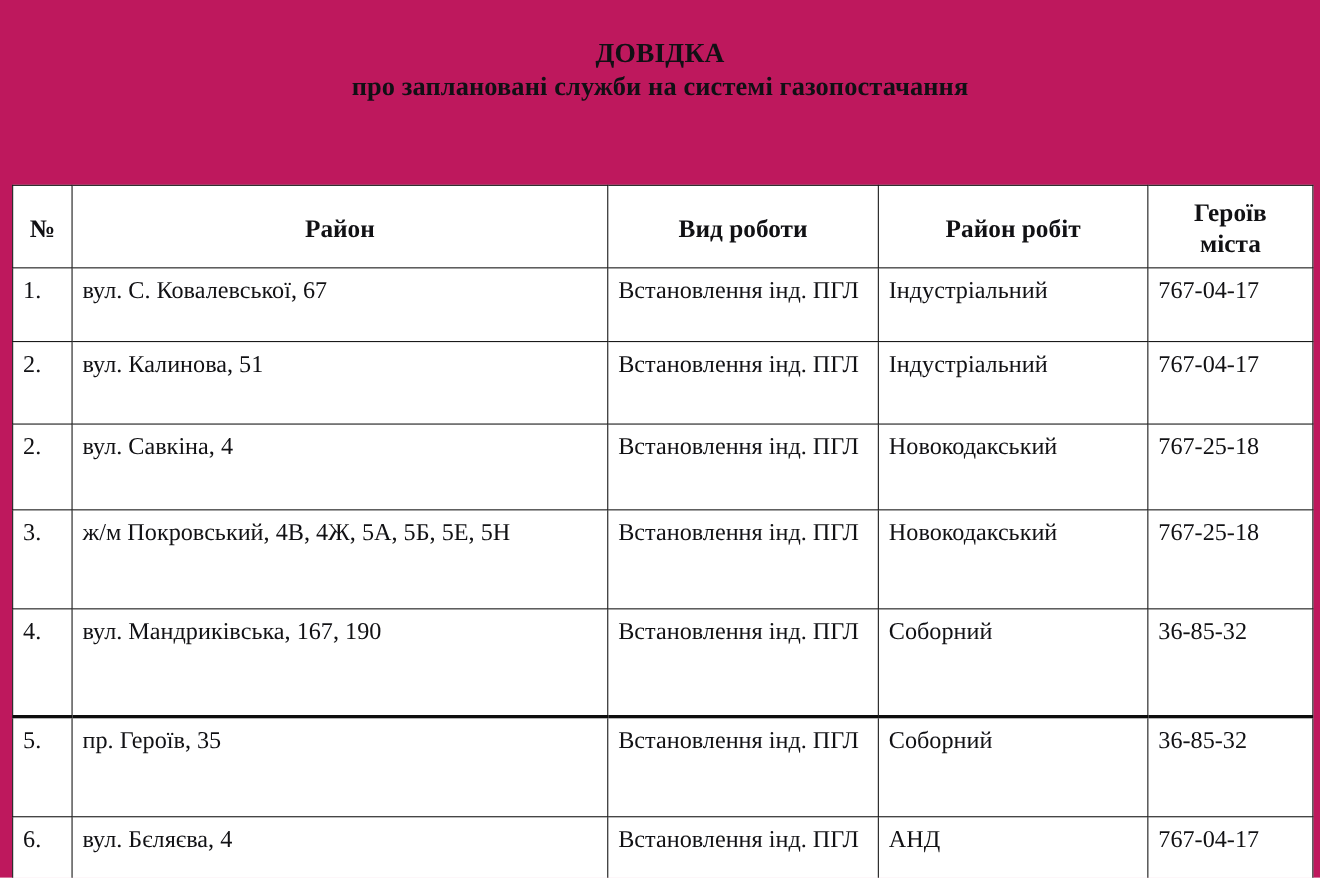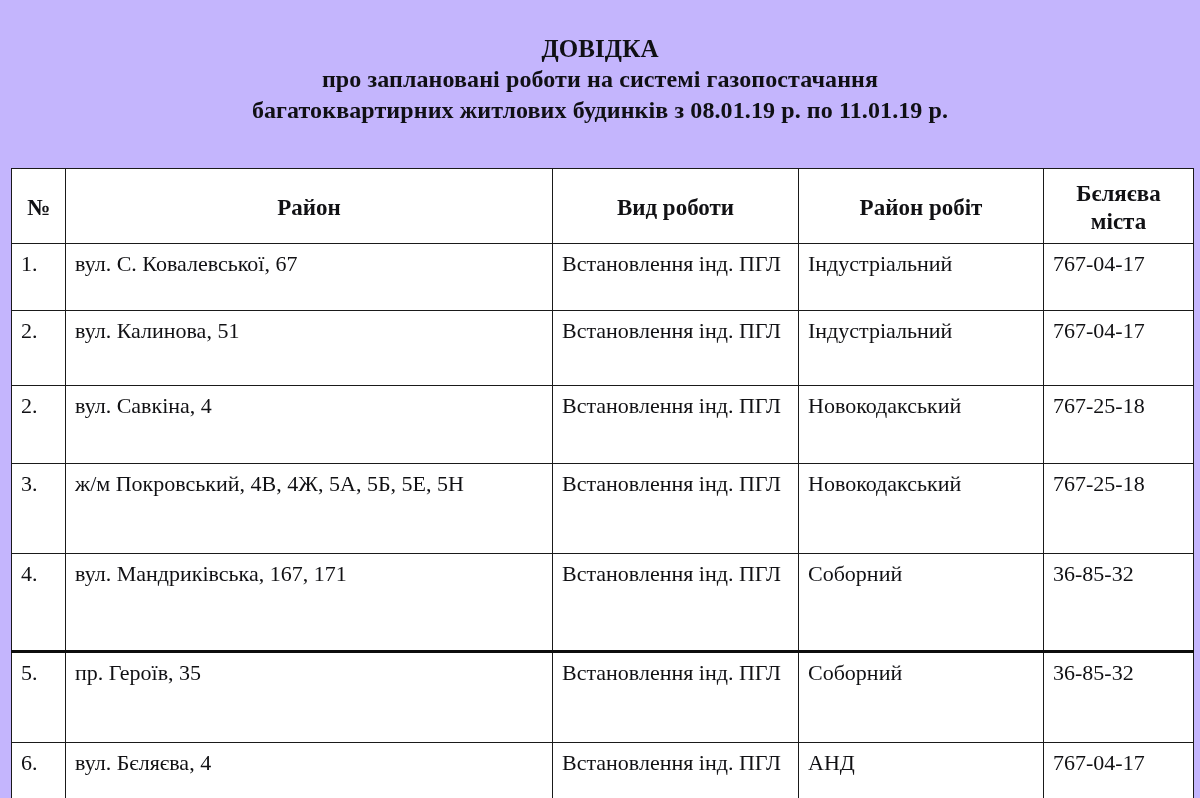--- a/index.html
+++ b/index.html
@@ -15,21 +15,21 @@
     overflow: hidden;
     font-family: "Liberation Serif", "DejaVu Serif", serif;
     color: #111111;
     -webkit-font-smoothing: antialiased;
   }
 
   .page {
     position: relative;
     width: 1200px;
     height: 798px;
-    background: #c4b5fd;
+    background: #be185d;
     font-family: Liberation Serif, serif;
   }
 
   
   .doc-title {
     position: absolute;
     left: 0;
     top: 34px;
     width: 1200px;
     text-align: center;
@@ -123,42 +123,41 @@
 
   .nowrap-line { white-space: nowrap; }
 </style>
 </head>
 <body>
 
 <div class="page">
 
   <div class="doc-title">
     <span class="line line-main">ДОВІДКА</span>
-    <span class="line line-sub">про заплановані роботи на системі газопостачання</span>
-    <span class="line line-sub">багатоквартирних житлових будинків з 08.01.19 р. по 11.01.19 р.</span>
+    <span class="line line-sub">про заплановані служби на системі газопостачання</span>
   </div>
 
   <div class="table-wrap">
     <table class="report">
       <colgroup>
         <col class="c-num">
         <col class="c-addr">
         <col class="c-work">
         <col class="c-dist">
         <col class="c-phone">
       </colgroup>
 
       <thead>
         <tr>
           <th class="h-num">№</th>
           <th>Район</th>
           <th>Вид роботи</th>
           <th>Район робіт</th>
           <th>
-            <span class="nowrap-line">Бєляєва</span><br>
+            <span class="nowrap-line">Героїв</span><br>
             <span class="nowrap-line">міста</span>
           </th>
         </tr>
       </thead>
 
       <tbody>
         <tr class="r-h1">
           <td class="cell-num">1.</td>
           <td>вул. С. Ковалевської, 67</td>
           <td>Встановлення інд. ПГЛ</td>
@@ -185,21 +184,21 @@
         <tr class="r-h4">
           <td class="cell-num">3.</td>
           <td>ж/м Покровський, 4В, 4Ж, 5А, 5Б, 5Е, 5Н</td>
           <td>Встановлення інд. ПГЛ</td>
           <td>Новокодакський</td>
           <td>767-25-18</td>
         </tr>
 
         <tr class="r-h5">
           <td class="cell-num">4.</td>
-          <td>вул. Мандриківська, 167, 171</td>
+          <td>вул. Мандриківська, 167, 190</td>
           <td>Встановлення інд. ПГЛ</td>
           <td>Соборний</td>
           <td>36-85-32</td>
         </tr>
 
         <tr class="r-h6 thick-top">
           <td class="cell-num">5.</td>
           <td>пр. Героїв, 35</td>
           <td>Встановлення інд. ПГЛ</td>
           <td>Соборний</td>

